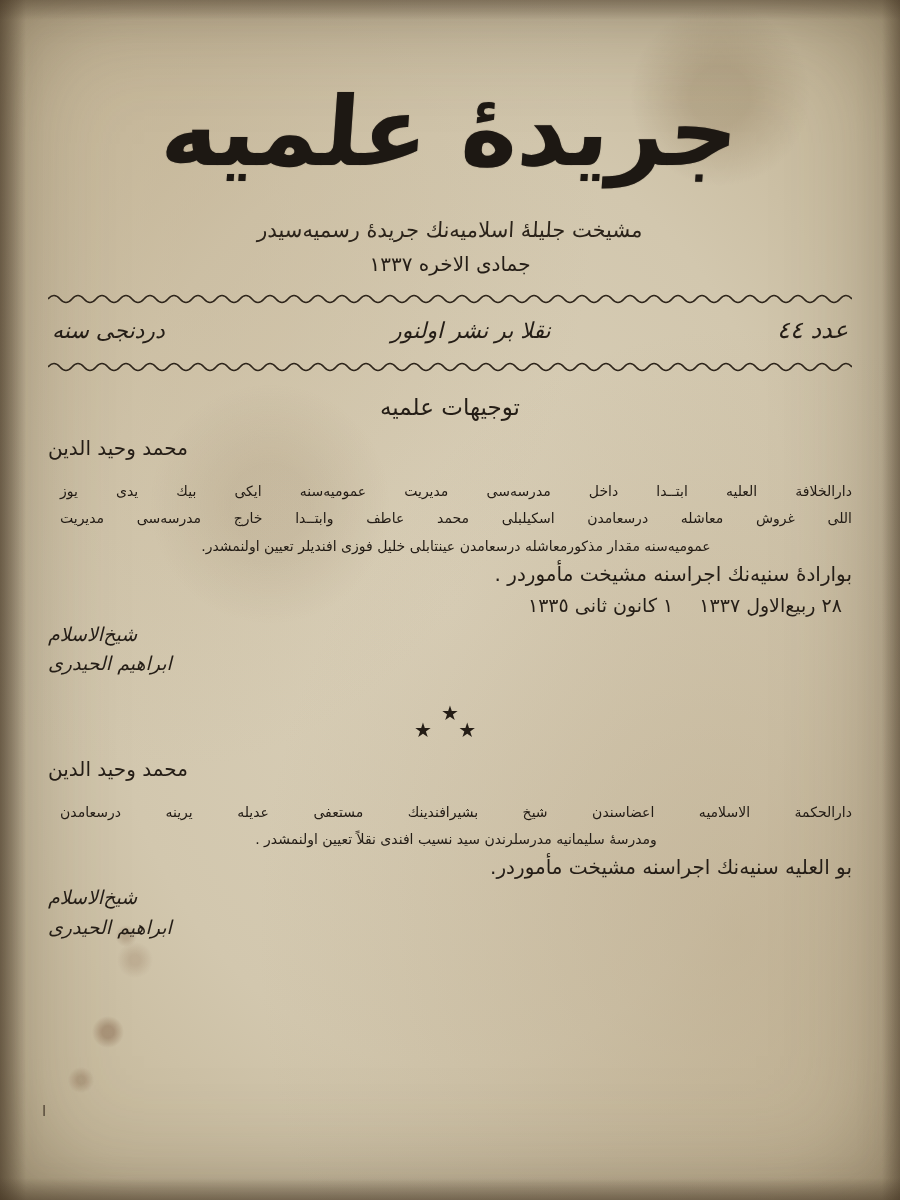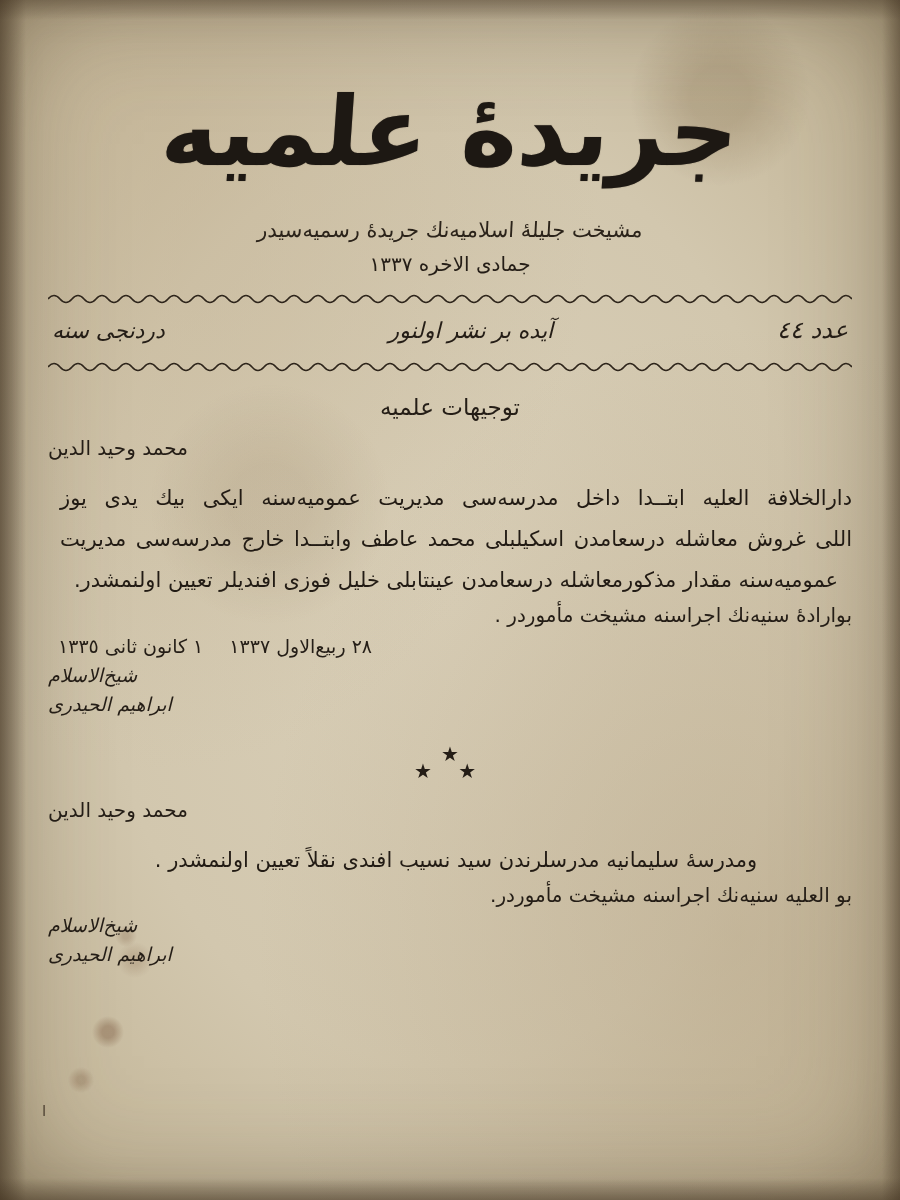--- a/index.html
+++ b/index.html
@@ -126,38 +126,38 @@
 
   .article { margin-top: 16px; text-align: right; }
   .signer-top {
     font-size: 20px;
     text-align: left;
     padding-right: 168px;
     margin-bottom: 18px;
     letter-spacing: 0.5px;
   }
   .body-line {
-    font-size: 21px;
+    font-size: 14px;
     line-height: 1.95;
     text-align: justify;
     text-align-last: justify;
     color: #221b14;
     letter-spacing: 0.4px;
     margin-left: 12px;
   }
   .body-line.center-last { text-align-last: center; }
   .body-note {
     font-size: 20px;
     margin-top: 2px;
     letter-spacing: 0.4px;
   }
   .datestamp {
     margin-top: 8px;
     font-size: 19px;
-    text-align: left;
+    text-align: right;
     letter-spacing: 1px;
     direction: rtl;
   }
   .datestamp span { margin: 0 10px; }
   .signature {
     margin-top: 4px;
     text-align: left;
     font-size: 19px;
     line-height: 1.55;
     padding-right: 40px;
@@ -198,21 +198,21 @@
     <div class="issue-date">جمادى الاخره ١٣٣٧</div>
 
     <div class="wavy">
       <svg viewBox="0 0 804 16" preserveAspectRatio="none" aria-hidden="true">
         <path d="M0,9 Q6,2 12,9 T24,9 T36,9 T48,9 T60,9 T72,9 T84,9 T96,9 T108,9 T120,9 T132,9 T144,9 T156,9 T168,9 T180,9 T192,9 T204,9 T216,9 T228,9 T240,9 T252,9 T264,9 T276,9 T288,9 T300,9 T312,9 T324,9 T336,9 T348,9 T360,9 T372,9 T384,9 T396,9 T408,9 T420,9 T432,9 T444,9 T456,9 T468,9 T480,9 T492,9 T504,9 T516,9 T528,9 T540,9 T552,9 T564,9 T576,9 T588,9 T600,9 T612,9 T624,9 T636,9 T648,9 T660,9 T672,9 T684,9 T696,9 T708,9 T720,9 T732,9 T744,9 T756,9 T768,9 T780,9 T792,9 T804,9" fill="none" stroke="#2f261c" stroke-width="1.6"></path>
       </svg>
     </div>
 
     <div class="bandrow">
       <div class="cell num">عدد ٤٤</div>
-      <div class="cell">آیده بر نشر اولنور</div>
+      <div class="cell">نقلا بر نشر اولنور</div>
       <div class="cell">دردنجى سنه</div>
     </div>
 
     <div class="wavy">
       <svg viewBox="0 0 804 16" preserveAspectRatio="none" aria-hidden="true">
         <path d="M0,9 Q6,2 12,9 T24,9 T36,9 T48,9 T60,9 T72,9 T84,9 T96,9 T108,9 T120,9 T132,9 T144,9 T156,9 T168,9 T180,9 T192,9 T204,9 T216,9 T228,9 T240,9 T252,9 T264,9 T276,9 T288,9 T300,9 T312,9 T324,9 T336,9 T348,9 T360,9 T372,9 T384,9 T396,9 T408,9 T420,9 T432,9 T444,9 T456,9 T468,9 T480,9 T492,9 T504,9 T516,9 T528,9 T540,9 T552,9 T564,9 T576,9 T588,9 T600,9 T612,9 T624,9 T636,9 T648,9 T660,9 T672,9 T684,9 T696,9 T708,9 T720,9 T732,9 T744,9 T756,9 T768,9 T780,9 T792,9 T804,9" fill="none" stroke="#2f261c" stroke-width="1.6"></path>
       </svg>
     </div>
 
     <div class="section-title">توجيهات علميه</div>
@@ -233,20 +233,21 @@
       </div>
     </div>
 
     <div class="separator">
       <span class="top-star">★</span>
       <span class="bottom-stars">★ ★</span>
     </div>
 
     <div class="article">
       <div class="signer-top">محمد وحيد الدين</div>
+      <div class="body-line">دارالحكمة الاسلاميه اعضاسندن شيخ بشيرافندینك مستعفى عدیله يرینه درسعامدن</div>
       <div class="body-line center-last">ومدرسۀ سليمانيه مدرسلرندن سيد نسيب افندى نقلاً تعيين اولنمشدر .</div>
       <div class="body-note">بو العليه سنيه‌نك اجراسنه مشيخت مأموردر.</div>
       <div class="signature">
         <div>شيخ‌الاسلام</div>
         <div>ابراهيم الحيدرى</div>
       </div>
     </div>
 
   </div>
 

